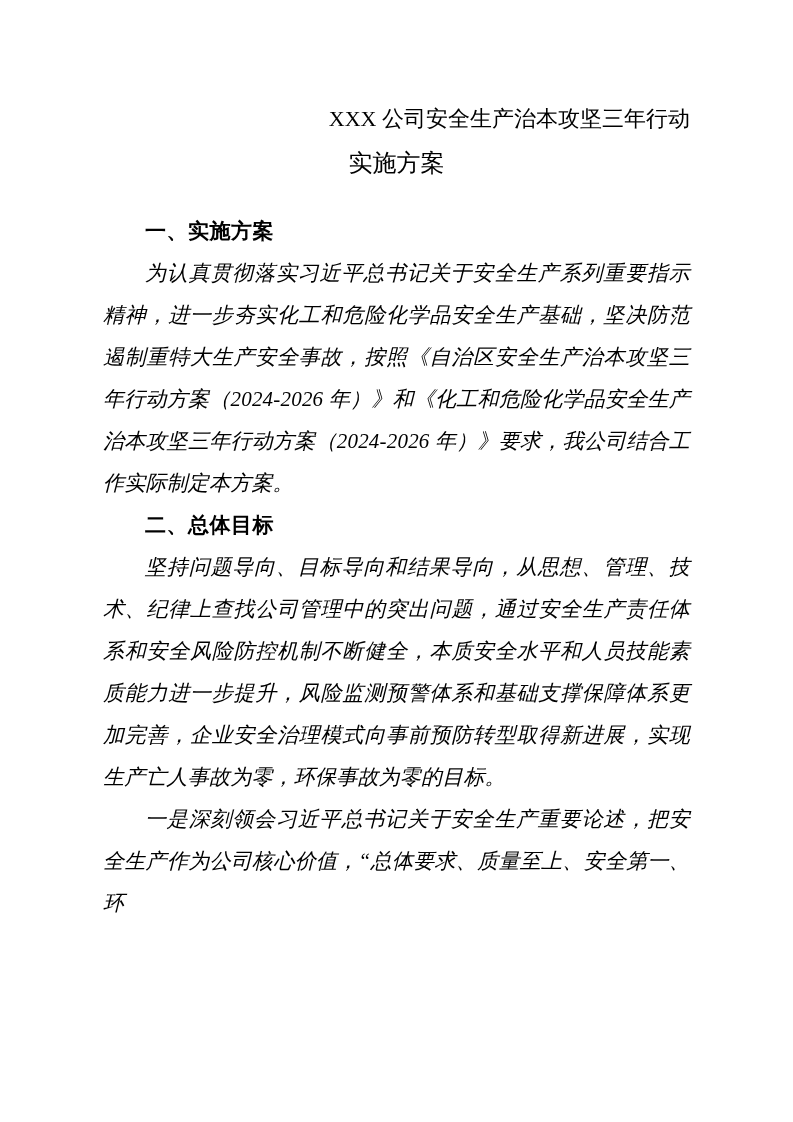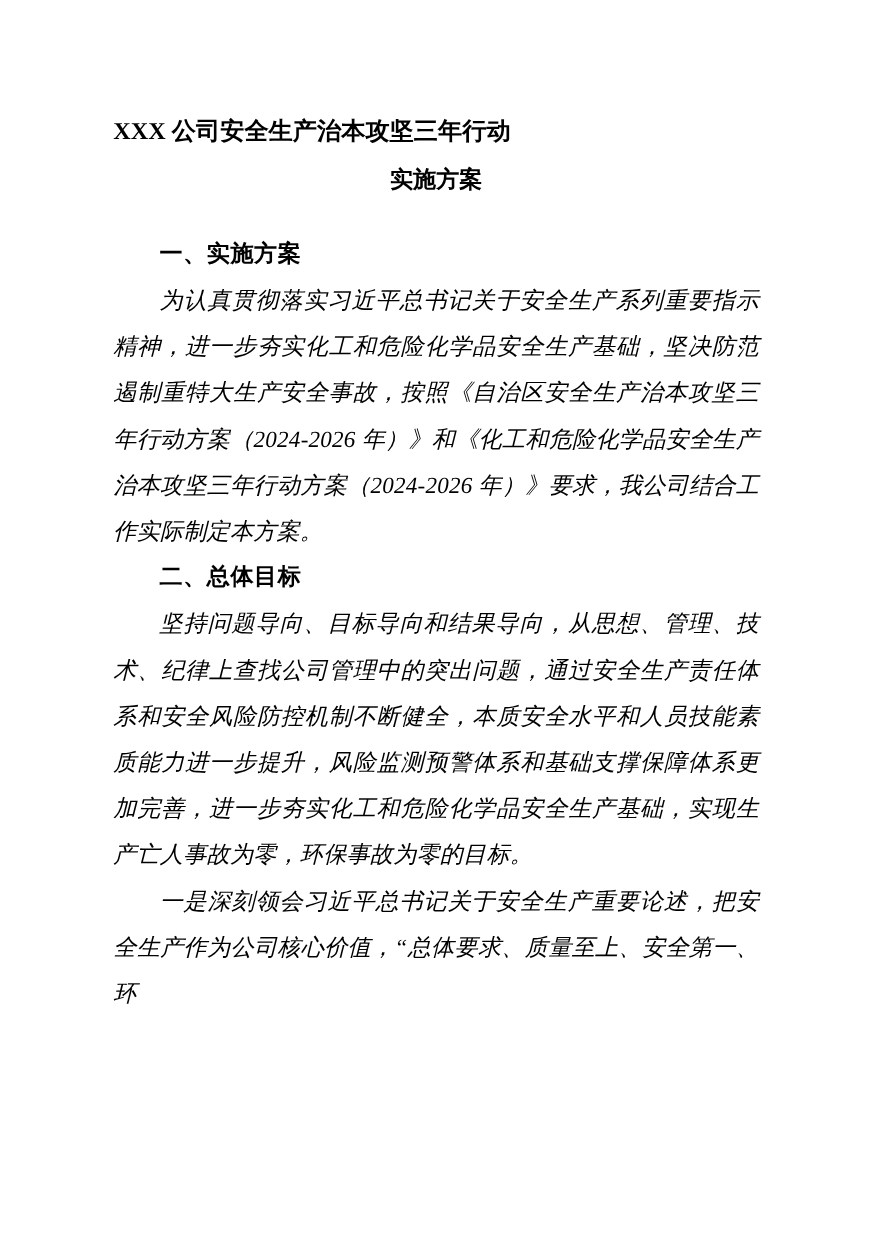--- a/index.html
+++ b/index.html
@@ -11,30 +11,30 @@
   .page {
     position: relative;
     width: 793px;
     height: 1122px;
     margin: 0 auto;
     background: #ffffff;
     padding: 96px 103px 0 103px;
     overflow: hidden;
   }
   .doc-title {
-    text-align: left;
+    text-align: right;
     font-size: 22px;
-    font-weight: bold;
+    font-weight: normal;
     line-height: 45px;
     font-family: "Liberation Serif", "DejaVu Serif", serif;
   }
   .doc-subtitle {
     text-align: center;
-    font-size: 21px;
-    font-weight: bold;
+    font-size: 24px;
+    font-weight: normal;
     line-height: 45px;
     font-family: "Liberation Serif", "DejaVu Serif", serif;
   }
   .content {
     margin-top: 24px;
     font-size: 21px;
     line-height: 42px;
   }
   .section-heading {
     font-family: "Liberation Sans", "DejaVu Sans", sans-serif;
@@ -58,16 +58,16 @@
 
 <div class="page">
   <h1 class="doc-title">XXX 公司安全生产治本攻坚三年行动</h1>
   <h2 class="doc-subtitle">实施方案</h2>
 
   <div class="content">
     <h3 class="section-heading">一、实施方案</h3>
     <p class="para">为认真贯彻落实习近平总书记关于安全生产系列重要指示精神，进一步夯实化工和危险化学品安全生产基础，坚决防范遏制重特大生产安全事故，按照《自治区安全生产治本攻坚三年行动方案（2024-2026 年）》和《化工和危险化学品安全生产治本攻坚三年行动方案（2024-2026 年）》要求，我公司结合工作实际制定本方案。</p>
 
     <h3 class="section-heading">二、总体目标</h3>
-    <p class="para">坚持问题导向、目标导向和结果导向，从思想、管理、技术、纪律上查找公司管理中的突出问题，通过安全生产责任体系和安全风险防控机制不断健全，本质安全水平和人员技能素质能力进一步提升，风险监测预警体系和基础支撑保障体系更加完善，进一步夯实化工和危险化学品安全生产基础，实现生产亡人事故为零，环保事故为零的目标。</p>
+    <p class="para">坚持问题导向、目标导向和结果导向，从思想、管理、技术、纪律上查找公司管理中的突出问题，通过安全生产责任体系和安全风险防控机制不断健全，本质安全水平和人员技能素质能力进一步提升，风险监测预警体系和基础支撑保障体系更加完善，企业安全治理模式向事前预防转型取得新进展，实现生产亡人事故为零，环保事故为零的目标。</p>
     <p class="para">一是深刻领会习近平总书记关于安全生产重要论述，把安全生产作为公司核心价值，“总体要求、质量至上、安全第一、环</p>
   </div>
 </div>
 
 </body></html>

